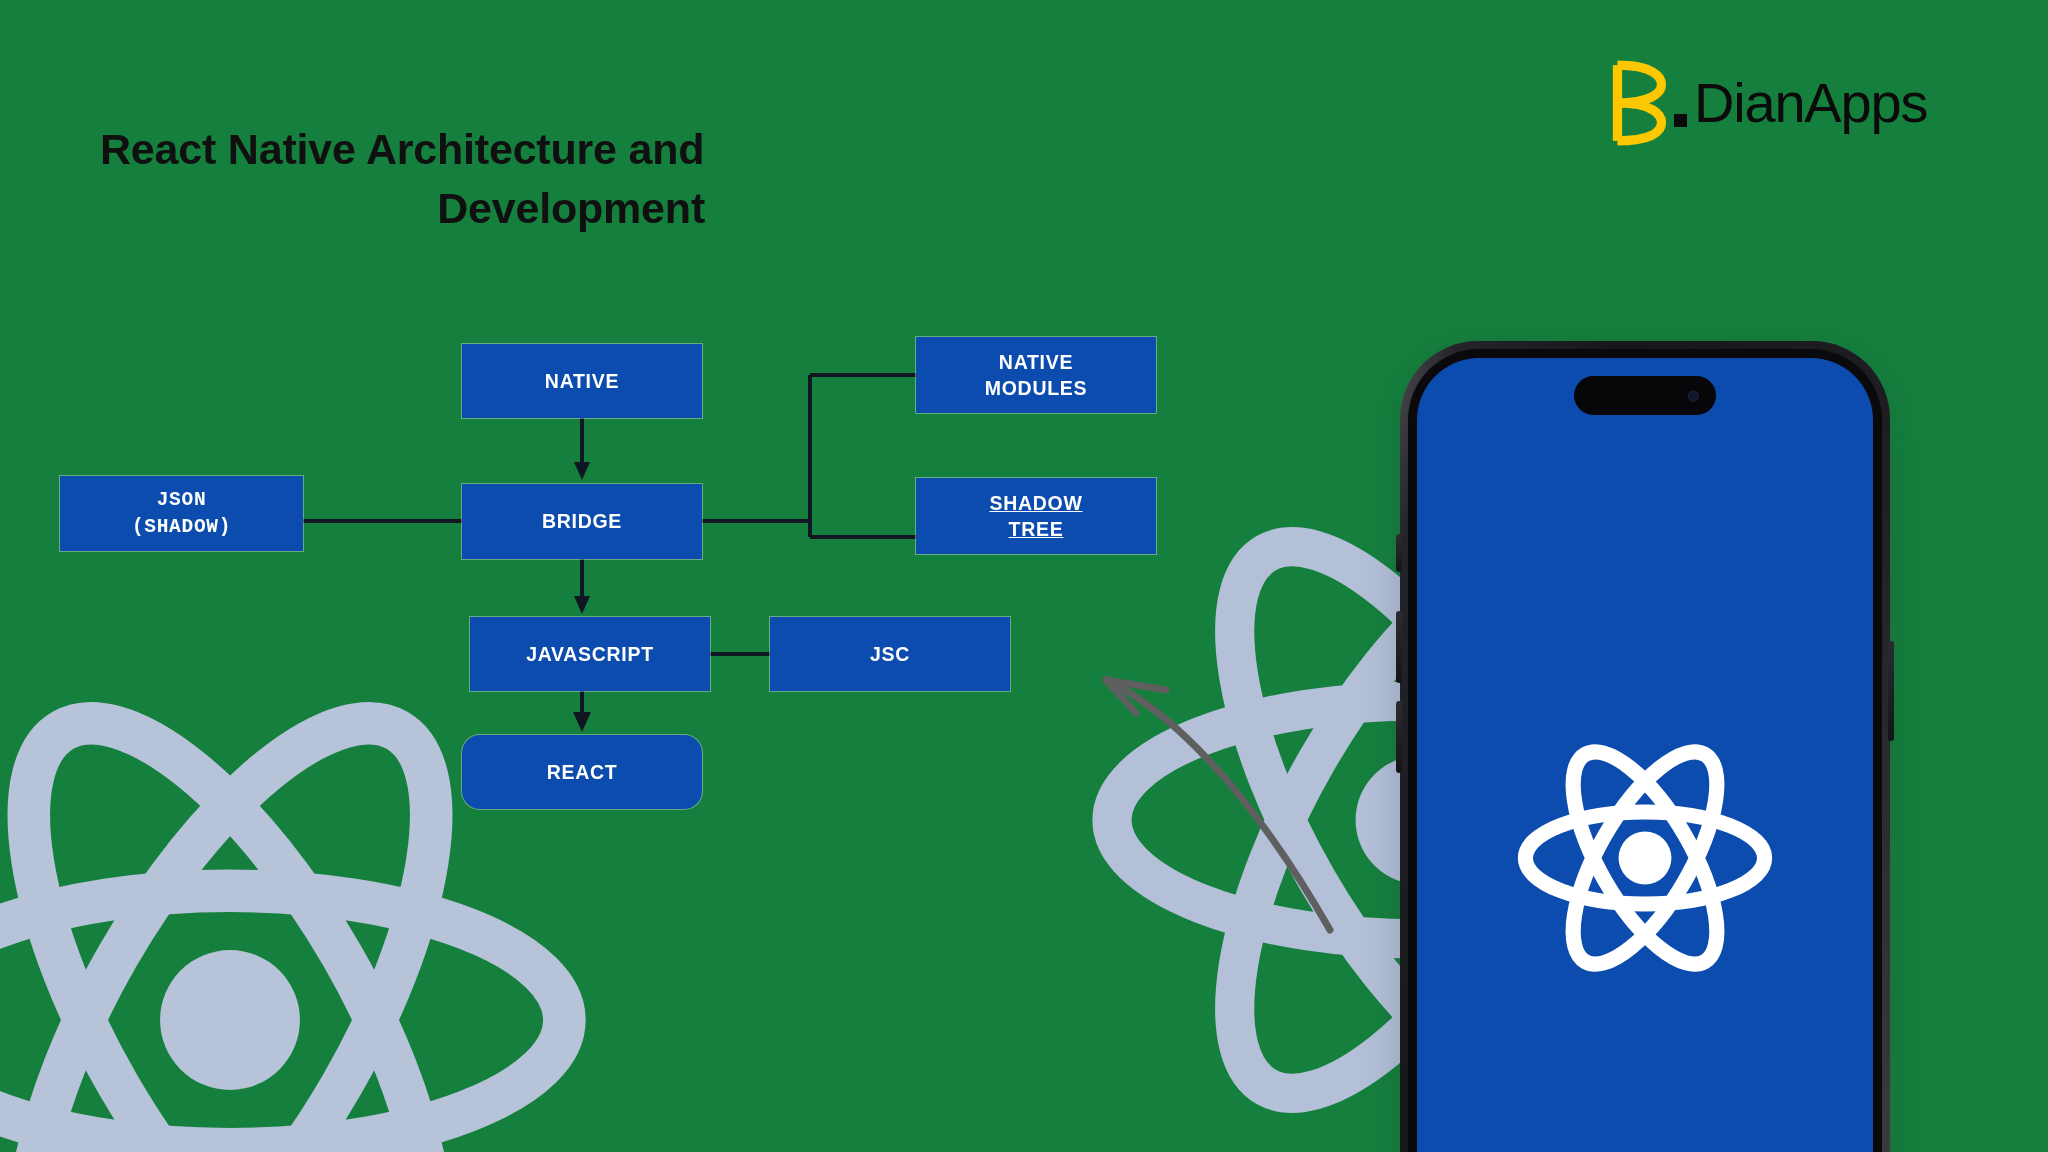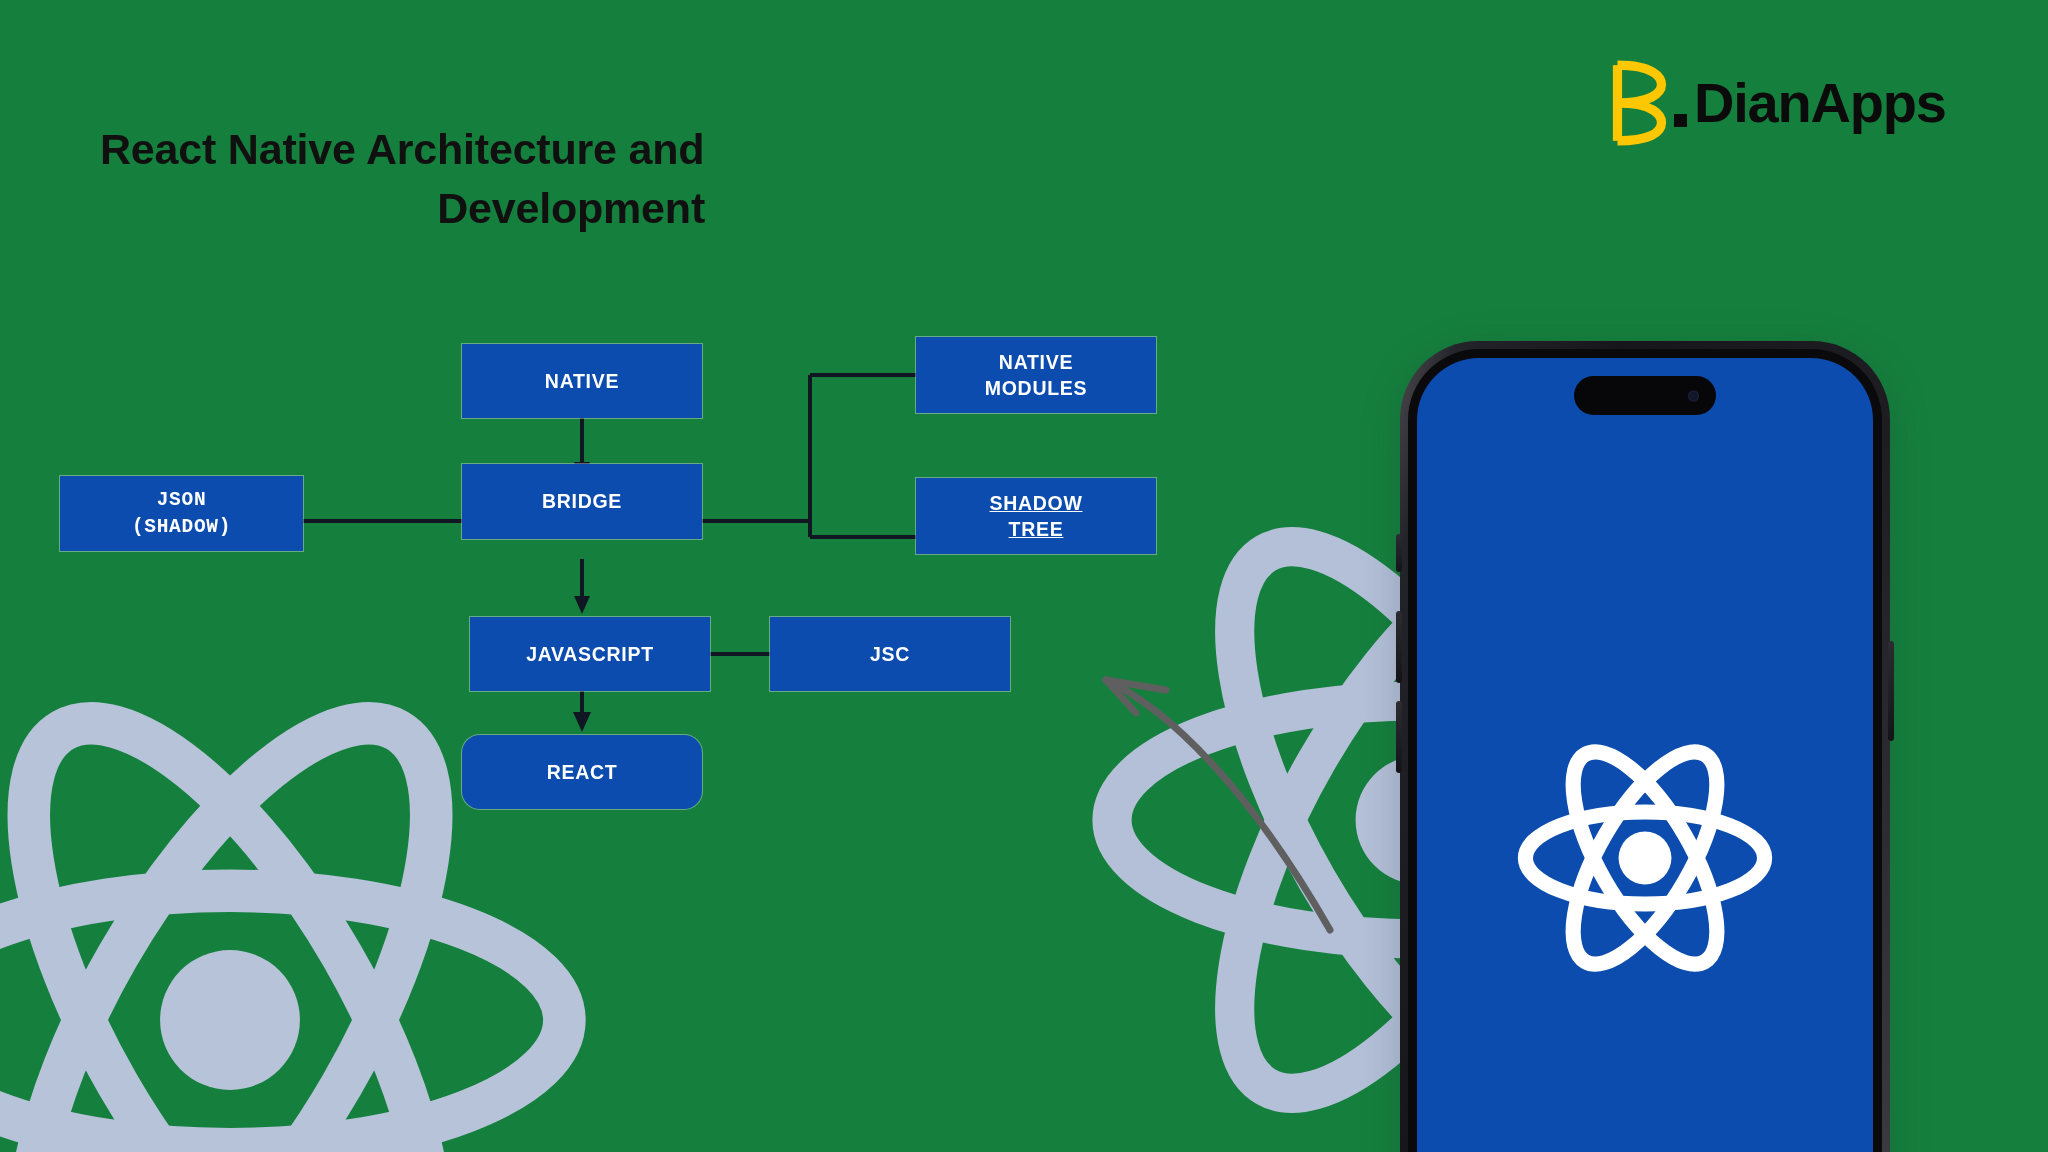--- a/index.html
+++ b/index.html
@@ -52,21 +52,21 @@
   #logo-mark { width: 64px; height: 88px; display: block; }
   #logo-dot  {
     width: 13px; height: 13px;
     background: #0b0b0b;
     margin-left: 2px;
     margin-top: 34px;
   }
   #logo-text {
     color: #0b0b0b;
     font-size: 56px;
-    font-weight: bold;
+    font-weight: normal;
     letter-spacing: -1.2px;
     margin-left: 7px;
     margin-top: -2px;
   }
 
   
   #diagram { position: absolute; left: 0; top: 0; width: 1300px; height: 1093px; }
   .node {
     position: absolute;
     background: #0b4cae;
@@ -79,21 +79,21 @@
     align-items: center;
     justify-content: center;
     line-height: 1.35;
     text-align: center;
     box-shadow: 0 0 0 1px rgba(255,255,255,0.35);
   }
   .node span { display: block; }
 
   #n-native   { left: 462px;  top: 344px; width: 240px; height: 74px; }
   #n-json     { left: 60px;   top: 476px; width: 243px; height: 75px; font-family: Liberation Mono, monospace; }
-  #n-bridge   { left: 462px;  top: 464px; width: 240px; height: 75px; }
+  #n-bridge   { left: 462px;  top: 484px; width: 240px; height: 75px; }
   #n-javascript { left: 462px; top: 617px; width: 240px; height: 74px; margin-left: 8px; }
   #n-react    { left: 462px;  top: 735px; width: 240px; height: 74px; border-radius: 18px; }
   #n-jsc      { left: 770px;  top: 617px; width: 240px; height: 74px; }
   #n-native-modules { left: 916px; top: 337px; width: 240px; height: 76px; }
   #n-shadow-tree    { left: 916px; top: 478px; width: 240px; height: 76px; text-decoration: underline; }
 
   #connectors { position: absolute; left: 0; top: 0; width: 1300px; height: 1152px; }
 
   
   #hand-arrow { position: absolute; left: 1080px; top: 640px; width: 300px; height: 300px; }

